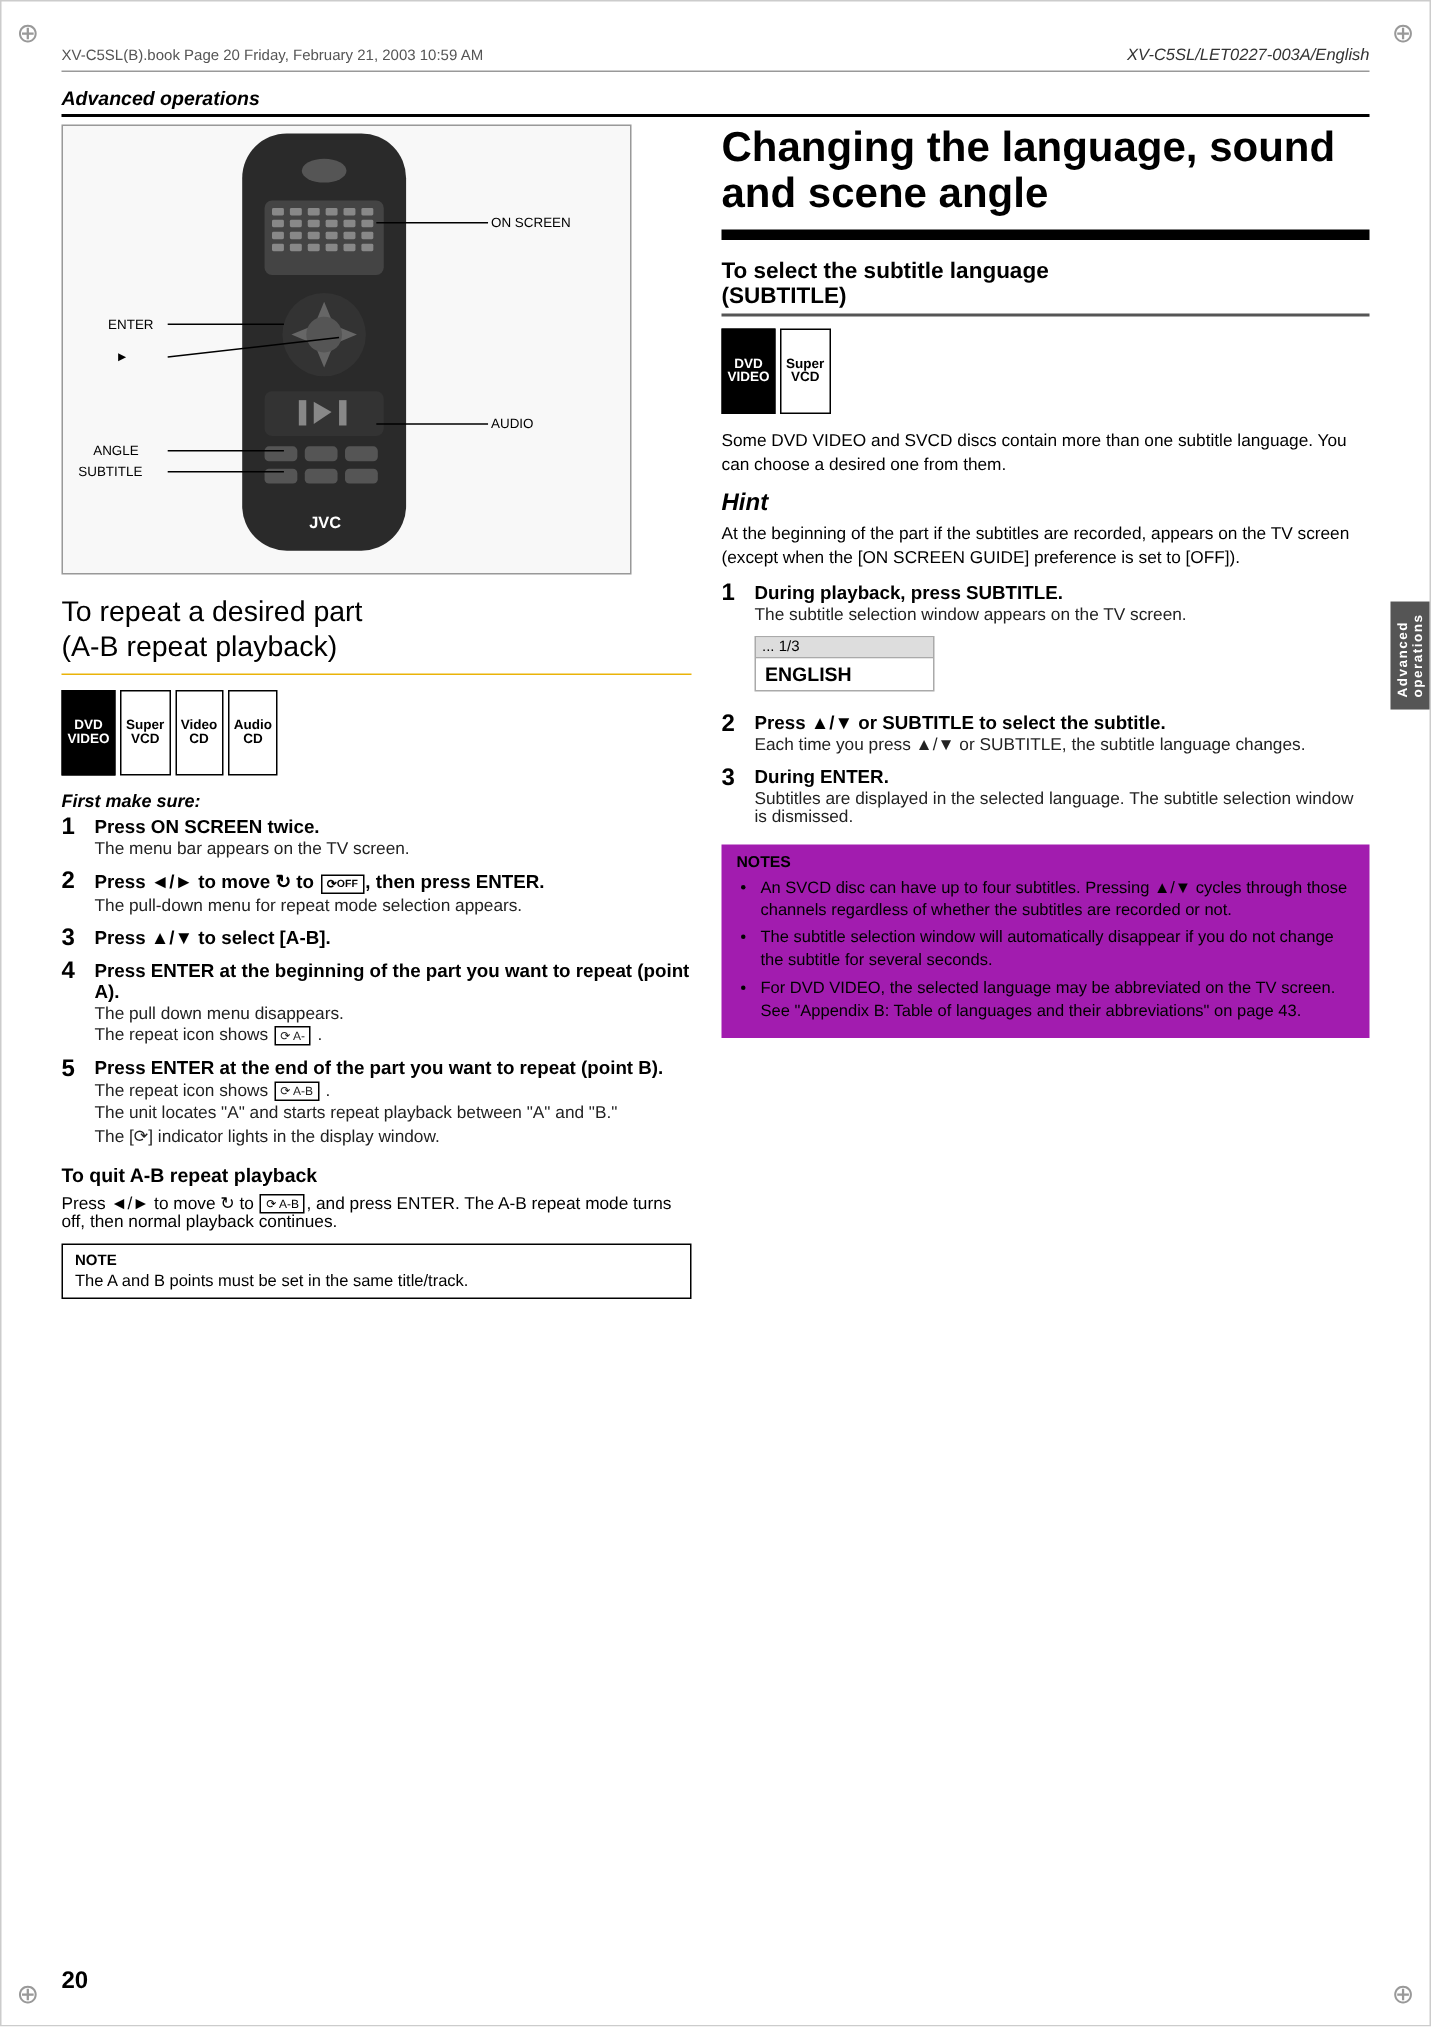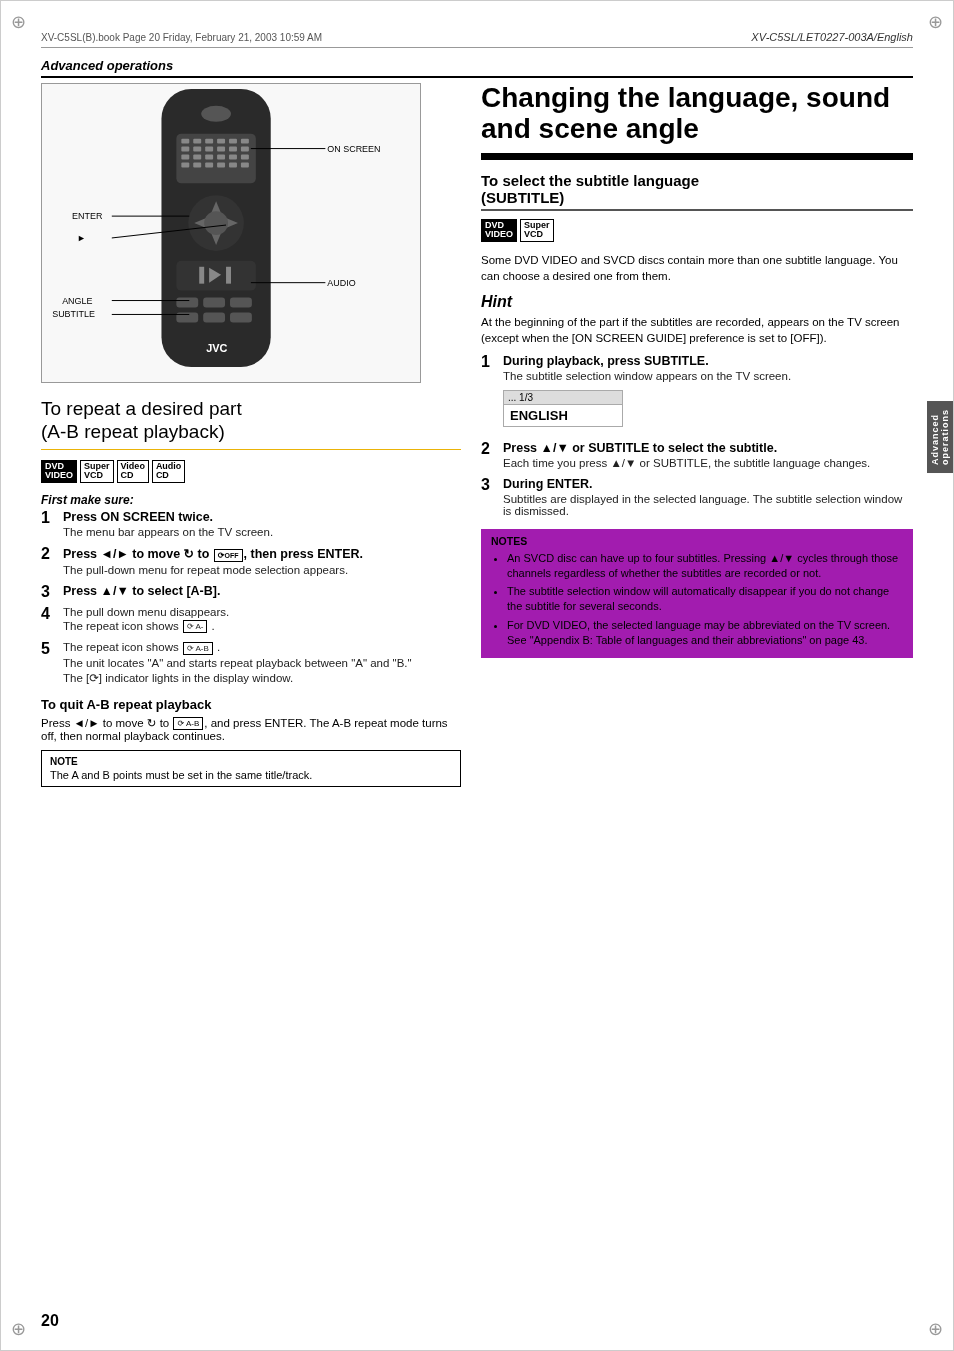--- a/index.html
+++ b/index.html
@@ -103,22 +103,23 @@
     .disc-badges {
       display: flex;
       gap: 3px;
       margin-bottom: 10px;
       align-items: center;
     }
     .badge {
       border: 1px solid #000;
       font-size: 9px;
       font-weight: bold;
-      padding: 1px 3px;
+      padding: 18px 3px;
       line-height: 1.1;
+      text-align: center;
     }
     .badge-dvd {
       background: #000;
       color: #fff;
       min-width: 28px;
     }
     .badge-dvd span { display: block; }
     .badge-super {
       background: #fff;
       color: #000;
@@ -471,28 +472,30 @@
       <div class="step">
         <div class="step-num">3</div>
         <div class="step-content">
           <div class="step-title">Press ▲/▼ to select [A-B].</div>
         </div>
       </div>
 
       <div class="step">
         <div class="step-num">4</div>
         <div class="step-content">
+          <div class="step-title">Press ENTER at the beginning of the part you want to repeat (point A).</div>
           <div class="step-desc">The pull down menu disappears.</div>
           <div class="step-desc">The repeat icon shows <span class="step-inline-icon">⟳ A-</span> .</div>
         </div>
       </div>
 
       <div class="step">
         <div class="step-num">5</div>
         <div class="step-content">
+          <div class="step-title">Press ENTER at the end of the part you want to repeat (point B).</div>
           <div class="step-desc">The repeat icon shows <span class="step-inline-icon">⟳ A-B</span> .</div>
           <div class="step-desc">The unit locates "A" and starts repeat playback between "A" and "B."</div>
           <div class="step-desc">The [⟳] indicator lights in the display window.</div>
         </div>
       </div>
 
       <div class="quit-title">To quit A-B repeat playback</div>
       <div class="quit-text">Press ◄/► to move ↻ to <span class="step-inline-icon">⟳ A-B</span>, and press ENTER. The A-B repeat mode turns off, then normal playback continues.</div>
 
       <div class="note-box">

